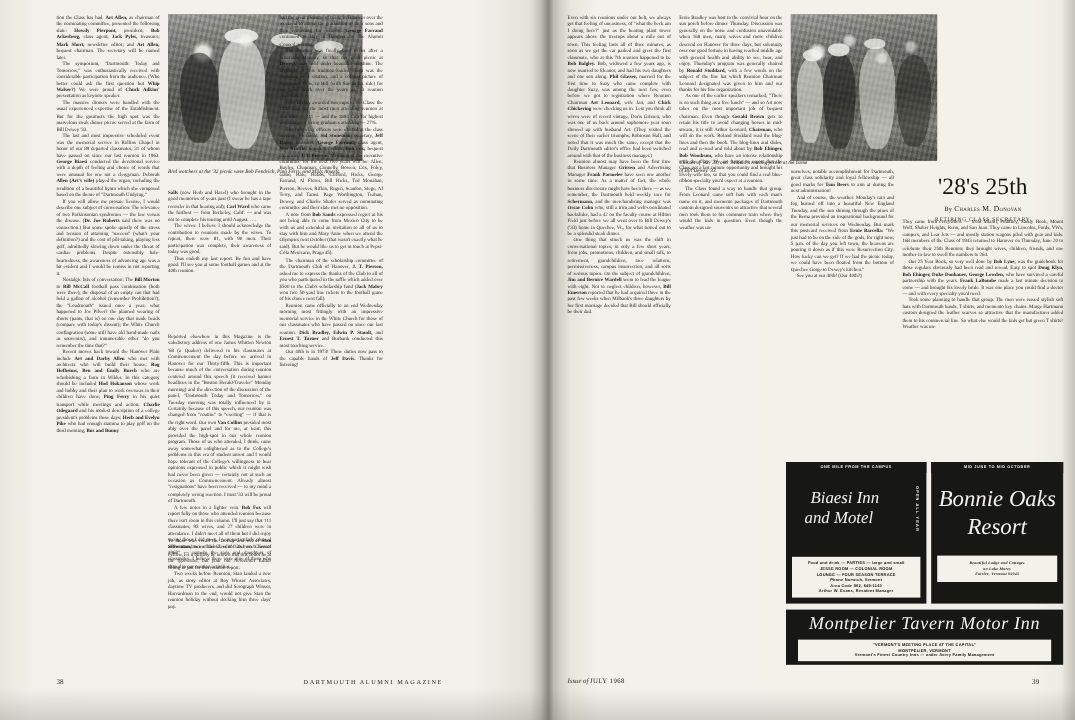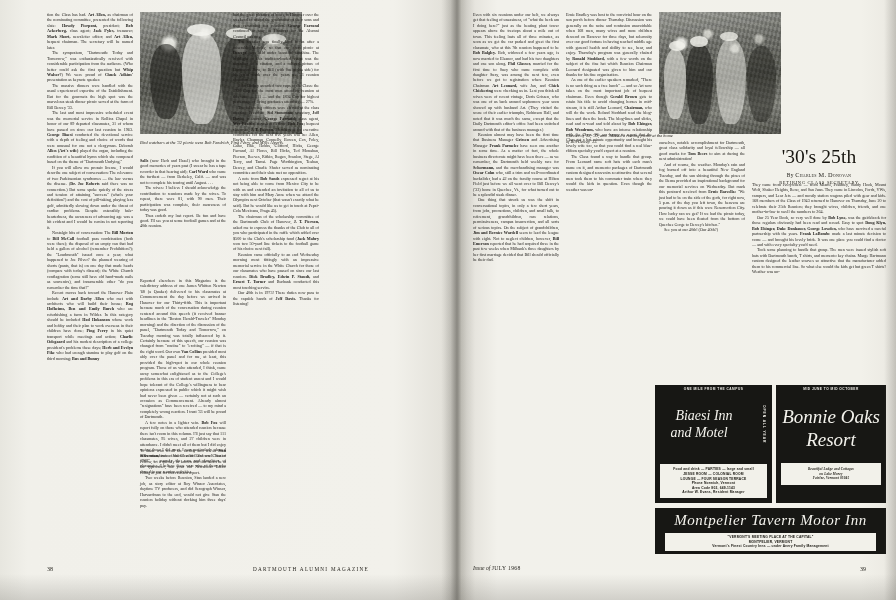--- a/index.html
+++ b/index.html
@@ -169,21 +169,21 @@
   </div>
   <div class="caption" style="left:566px;top:133px;width:110px;">Classes of '32, '33, and '34 held a rousing picnic at the home of Bill Dewey '33.</div>
 
   <div class="col" style="left:659px;top:140px;width:86px;height:236px;">
       <p class="noind">ourselves, notable accomplishment for Dartmouth, great class solidarity and loyal fellowship — all good marks for <b>Tom Beers</b> to aim at during the next administration!</p>
       <p>And of course, the weather. Monday's rain and fog burned off into a beautiful New England Tuesday, and the sun shining through the pines of the Bema provided an inspirational background for our memorial services on Wednesday. But mark this postcard received from <b>Ernie Barcella:</b> "We just had to be on the side of the gods, for right now, 5 p.m. of the day you left town, the heavens are pouring it down as if this were Resurrection City. How lucky can we get? If we had the picnic today, we could have been floated from the bottom of Quechee Gorge to Dewey's kitchen."</p>
       <p>See you at our 40th! (Our 40th?)</p>
     </div>
 
   <div class="headline" style="left:752px;top:146px;width:134px;">
-    <div class="hl">'30's 25th</div>
+    <div class="hl">'28's 25th</div>
     <div class="by">
       <span>By </span><span class="sc" style="font-variant:small-caps;">Charles M. Donovan</span>
     </div>
     <div class="role">RETIRING CLASS SECRETARY</div>
   </div>
 
   <div class="col" style="left:752px;top:182px;width:134px;height:196px;">
       <p class="noind">They came from everywhere — from Miami, Poultney, Sandy Hook, Mount Wolf, Shaker Heights, Reno, and San Juan. They came in Lincolns, Fords, VWs, campers, and Lear Jets — and mostly station wagons piled with gear and kids. 168 members of the Class of 1943 returned to Hanover on Thursday, June 20 to celebrate their 25th Reunion; they brought wives, children, friends, and one mother-in-law to swell the numbers to 264.</p>
       <p>Our 25 Year Book, so very well done by <b>Bob Lyne,</b> was the guidebook for those regulars obviously had been read and reread. Easy to spot <b>Doug Klyn, Bob Ehinger, Duke Donhauer, George Lowden,</b> who have survived a careful partnership with the years. <b>Frank LaBombe</b> made a last minute decision to come — and brought his lovely bride. It was one place you could find a doctor — and with every specialty you'd need.</p>
       <p>Took some planning to handle that group. The men were issued stylish soft hats with Dartmouth bands, T shirts, and memento key chains. Marge Hartmann custom designed the leather scarves so attractive that the manufacturer added them to his commercial line. So what else would the kids get but green T shirts? Weather was un-</p>

